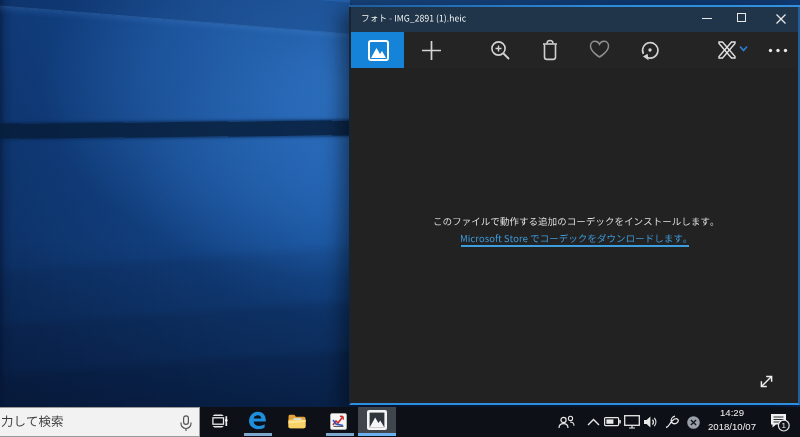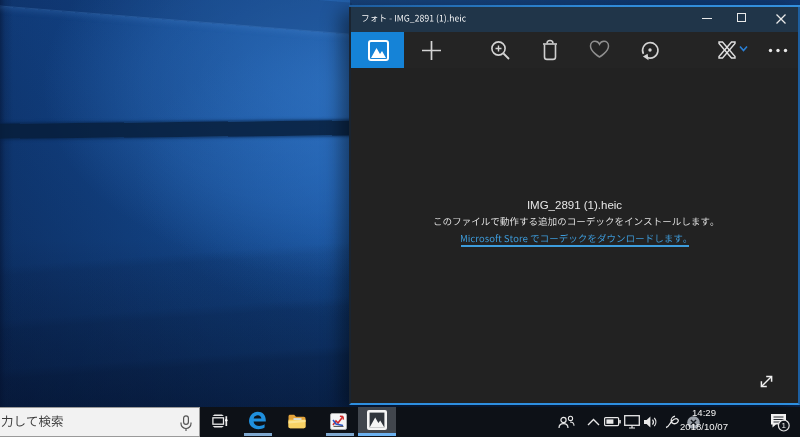--- a/index.html
+++ b/index.html
@@ -93,21 +93,20 @@
         </svg>
 
   <svg class="abs" style="left:417px;top:16px;" width="20" height="5" viewBox="0 0 20 5">
    <circle cx="2.5" cy="2.5" r="1.7" fill="#e8e8e8"></circle>
           <circle cx="10" cy="2.5" r="1.7" fill="#e8e8e8"></circle>
           <circle cx="17.5" cy="2.5" r="1.7" fill="#e8e8e8"></circle>
   </svg>
  </div>
 
  <div class="abs" style="left:0;top:61px;width:447px;height:335px;background:#222222;">
-  <div class="abs" style="left:0;top:131px;width:447px;text-align:center;color:#e6e6e6;font-size:11.5px;">IMG_2891 (1).heic</div>
   <div class="abs" style="left:82px;top:148.4px;">
           <svg width="286.5" height="11.5" viewBox="0 0 286.5 11.5" style="display:block">
             <g transform="translate(0,9.07) scale(0.7640,0.7640)">
               <path d="M2.9 -8.8V-7.8C3.9 -7.7 5.0 -7.6 6.2 -7.6C7.4 -7.6 8.8 -7.7 9.6 -7.8V-8.8C8.7 -8.7 7.4 -8.6 6.2 -8.6C5.0 -8.6 3.8 -8.7 2.9 -8.8ZM3.4 -3.7 2.4 -3.8C2.3 -3.3 2.2 -2.7 2.2 -2.1C2.2 -0.5 3.6 0.3 6.2 0.3C8.0 0.3 9.5 0.1 10.4 -0.1L10.4 -1.2C9.5 -0.9 7.9 -0.7 6.2 -0.7C4.2 -0.7 3.2 -1.4 3.2 -2.3C3.2 -2.8 3.3 -3.2 3.4 -3.7Z M18.4 -8.0C18.3 -6.9 18.1 -5.7 17.8 -4.7C17.1 -2.5 16.4 -1.7 15.9 -1.7C15.3 -1.7 14.6 -2.4 14.6 -4.0C14.6 -5.7 16.1 -7.7 18.4 -8.0ZM19.5 -8.1C21.6 -7.9 22.8 -6.3 22.8 -4.4C22.8 -2.2 21.2 -1.1 19.6 -0.7C19.4 -0.6 19.0 -0.6 18.6 -0.5L19.2 0.4C22.1 0.0 23.9 -1.8 23.9 -4.4C23.9 -6.9 22.0 -9.0 19.1 -9.0C16.0 -9.0 13.6 -6.6 13.6 -3.9C13.6 -1.8 14.7 -0.6 15.8 -0.6C17.0 -0.6 18.0 -1.9 18.7 -4.4C19.1 -5.6 19.3 -6.9 19.5 -8.1Z M35.8 -8.3 35.0 -8.8C34.8 -8.7 34.5 -8.7 34.3 -8.7C33.8 -8.7 28.8 -8.7 28.1 -8.7C27.6 -8.7 27.2 -8.8 26.8 -8.8V-7.7C27.1 -7.7 27.6 -7.8 28.1 -7.8C28.8 -7.8 33.7 -7.8 34.5 -7.8C34.3 -6.6 33.7 -4.8 32.8 -3.7C31.8 -2.3 30.4 -1.3 27.9 -0.7L28.8 0.3C31.1 -0.5 32.6 -1.6 33.7 -3.1C34.7 -4.4 35.3 -6.4 35.6 -7.7C35.6 -7.9 35.7 -8.1 35.8 -8.3Z M48.3 -6.3 47.8 -6.8C47.6 -6.8 47.2 -6.8 47.1 -6.8C46.5 -6.8 41.4 -6.8 40.9 -6.8C40.5 -6.8 40.1 -6.8 39.7 -6.9V-5.8C40.1 -5.9 40.5 -5.9 40.9 -5.9C41.4 -5.9 46.2 -5.9 46.9 -5.9C46.5 -5.2 45.6 -4.2 44.7 -3.6L45.5 -3.1C46.6 -3.8 47.7 -5.4 48.1 -6.0C48.1 -6.1 48.2 -6.2 48.3 -6.3ZM44.1 -5.0H43.0C43.1 -4.8 43.1 -4.5 43.1 -4.3C43.1 -2.7 42.9 -1.3 41.2 -0.1C40.9 0.1 40.6 0.2 40.3 0.3L41.2 1.0C43.8 -0.5 44.1 -2.4 44.1 -5.0Z M51.1 -4.5 51.6 -3.5C53.3 -4.1 55.0 -4.8 56.3 -5.6V-1.0C56.3 -0.5 56.3 0.2 56.3 0.4H57.5C57.4 0.1 57.4 -0.5 57.4 -1.0V-6.2C58.7 -7.1 59.8 -8.0 60.8 -9.0L60.0 -9.8C59.1 -8.8 57.8 -7.7 56.5 -6.9C55.1 -6.0 53.2 -5.1 51.1 -4.5Z M69.0 -0.3 69.7 0.3C69.8 0.2 69.9 0.1 70.1 0.0C71.6 -0.7 73.3 -2.0 74.4 -3.5L73.8 -4.3C72.8 -2.9 71.3 -1.8 70.2 -1.2C70.2 -1.6 70.2 -7.7 70.2 -8.5C70.2 -8.9 70.2 -9.3 70.2 -9.4H69.1C69.1 -9.3 69.1 -8.9 69.1 -8.5C69.1 -7.7 69.1 -1.5 69.1 -1.0C69.1 -0.7 69.1 -0.5 69.0 -0.3ZM63.3 -0.3 64.3 0.3C65.3 -0.6 66.1 -1.8 66.5 -3.1C66.8 -4.4 66.9 -7.1 66.9 -8.4C66.9 -8.8 66.9 -9.2 66.9 -9.3H65.8C65.8 -9.1 65.9 -8.8 65.9 -8.4C65.9 -7.0 65.9 -4.5 65.5 -3.4C65.1 -2.2 64.4 -1.1 63.3 -0.3Z M76.0 -8.2 76.1 -7.1C77.5 -7.4 80.6 -7.7 82.0 -7.9C80.8 -7.2 79.6 -5.6 79.6 -3.7C79.6 -0.9 82.3 0.4 84.6 0.5L85.0 -0.6C82.9 -0.7 80.6 -1.4 80.6 -3.9C80.6 -5.4 81.7 -7.2 83.5 -7.8C84.1 -8.0 85.2 -8.0 86.0 -8.0V-9.0C85.1 -9.0 83.9 -8.9 82.6 -8.8C80.3 -8.6 77.9 -8.4 77.1 -8.3C76.9 -8.3 76.5 -8.2 76.0 -8.2ZM84.2 -6.5 83.5 -6.2C83.9 -5.7 84.2 -5.1 84.5 -4.5L85.2 -4.8C84.9 -5.3 84.4 -6.1 84.2 -6.5ZM85.5 -7.0 84.9 -6.7C85.3 -6.2 85.7 -5.6 86.0 -5.0L86.6 -5.3C86.3 -5.8 85.8 -6.6 85.5 -7.0Z M95.7 -10.3C95.7 -9.4 95.7 -8.5 95.7 -7.6H94.2V-6.7H95.6C95.5 -4.4 95.2 -2.3 94.1 -0.8V-0.9L91.6 -0.6V-1.6H94.1V-2.3H91.6V-3.1H94.0V-6.8H91.6V-7.6H94.3V-8.4H91.6V-9.3C92.5 -9.4 93.4 -9.5 94.0 -9.7L93.6 -10.4C92.3 -10.1 90.0 -9.9 88.2 -9.8C88.2 -9.6 88.3 -9.3 88.4 -9.1C89.1 -9.1 89.9 -9.1 90.7 -9.2V-8.4H88.0V-7.6H90.7V-6.8H88.4V-3.1H90.7V-2.3H88.4V-1.6H90.7V-0.5L88.0 -0.3L88.2 0.6C89.6 0.4 91.5 0.2 93.4 -0.1C93.3 0.1 93.1 0.2 92.9 0.4C93.1 0.5 93.4 0.9 93.6 1.1C95.8 -0.6 96.4 -3.4 96.5 -6.7H98.3C98.2 -2.1 98.0 -0.5 97.7 -0.1C97.6 0.1 97.5 0.1 97.3 0.1C97.1 0.1 96.5 0.1 95.9 0.0C96.0 0.3 96.1 0.7 96.2 0.9C96.8 1.0 97.3 1.0 97.7 0.9C98.1 0.9 98.3 0.8 98.5 0.5C99.0 -0.1 99.1 -1.8 99.2 -7.1C99.2 -7.2 99.2 -7.6 99.2 -7.6H96.6C96.6 -8.5 96.6 -9.4 96.6 -10.3ZM89.2 -4.7H90.7V-3.8H89.2ZM91.6 -4.7H93.2V-3.8H91.6ZM89.2 -6.2H90.7V-5.3H89.2ZM91.6 -6.2H93.2V-5.3H91.6Z M106.6 -10.4C106.0 -8.5 104.9 -6.7 103.8 -5.5C104.0 -5.4 104.4 -5.1 104.5 -4.9C105.2 -5.6 105.8 -6.5 106.3 -7.5H107.2V1.0H108.1V-2.1H111.9V-2.9H108.1V-4.8H111.7V-5.7H108.1V-7.5H112.0V-8.4H106.8C107.0 -9.0 107.3 -9.5 107.5 -10.1ZM103.6 -10.5C102.9 -8.6 101.7 -6.7 100.5 -5.5C100.6 -5.2 100.9 -4.7 101.0 -4.5C101.4 -5.0 101.8 -5.5 102.2 -6.0V1.0H103.2V-7.5C103.7 -8.3 104.1 -9.3 104.5 -10.2Z M119.6 -4.7C119.7 -3.5 119.2 -2.9 118.5 -2.9C117.8 -2.9 117.2 -3.4 117.2 -4.1C117.2 -4.9 117.8 -5.5 118.5 -5.5C119.0 -5.5 119.4 -5.2 119.6 -4.7ZM113.7 -8.2 113.7 -7.2C115.3 -7.3 117.4 -7.4 119.3 -7.4L119.3 -6.2C119.1 -6.2 118.8 -6.3 118.5 -6.3C117.3 -6.3 116.3 -5.4 116.3 -4.1C116.3 -2.8 117.3 -2.0 118.3 -2.0C118.8 -2.0 119.1 -2.1 119.4 -2.4C118.9 -1.2 117.8 -0.5 116.1 -0.2L117.0 0.7C119.9 -0.2 120.7 -2.1 120.7 -3.8C120.7 -4.4 120.5 -4.9 120.3 -5.4L120.3 -7.4H120.4C122.3 -7.4 123.4 -7.4 124.1 -7.4L124.1 -8.3C123.5 -8.3 122.0 -8.3 120.5 -8.3H120.3L120.3 -9.1C120.3 -9.3 120.3 -9.8 120.3 -9.9H119.2C119.2 -9.8 119.3 -9.4 119.3 -9.1L119.3 -8.3C117.4 -8.3 115.1 -8.2 113.7 -8.2Z M132.2 -0.4C131.9 -0.4 131.6 -0.3 131.2 -0.3C130.3 -0.3 129.6 -0.7 129.6 -1.3C129.6 -1.8 130.0 -2.1 130.6 -2.1C131.5 -2.1 132.2 -1.4 132.2 -0.4ZM128.0 -9.2 128.0 -8.2C128.3 -8.2 128.6 -8.2 128.8 -8.2C129.5 -8.3 132.0 -8.4 132.7 -8.4C132.0 -7.9 130.5 -6.6 129.8 -6.0C129.0 -5.4 127.4 -4.0 126.4 -3.2L127.1 -2.4C128.7 -4.0 129.8 -4.9 131.9 -4.9C133.5 -4.9 134.7 -4.0 134.7 -2.8C134.7 -1.8 134.1 -1.0 133.1 -0.7C133.0 -1.8 132.2 -2.9 130.6 -2.9C129.4 -2.9 128.7 -2.1 128.7 -1.2C128.7 -0.2 129.7 0.5 131.4 0.5C134.1 0.5 135.7 -0.8 135.7 -2.8C135.7 -4.5 134.2 -5.7 132.1 -5.7C131.6 -5.7 131.0 -5.7 130.4 -5.5C131.4 -6.3 133.1 -7.7 133.7 -8.2C133.9 -8.4 134.2 -8.5 134.4 -8.7L133.8 -9.4C133.7 -9.4 133.5 -9.3 133.2 -9.3C132.5 -9.3 129.5 -9.2 128.9 -9.2C128.6 -9.2 128.3 -9.2 128.0 -9.2Z M138.2 -9.6C139.1 -9.1 140.0 -8.2 140.4 -7.6L141.1 -8.2C140.7 -8.8 139.8 -9.7 138.9 -10.2ZM140.8 -5.6H138.1V-4.7H139.9V-1.5C139.2 -1.0 138.5 -0.5 137.9 -0.1L138.4 0.9C139.1 0.3 139.8 -0.2 140.3 -0.7C141.2 0.2 142.3 0.7 143.9 0.8C145.3 0.8 147.9 0.8 149.2 0.7C149.3 0.4 149.4 -0.0 149.6 -0.2C148.1 -0.1 145.3 -0.1 143.9 -0.2C142.5 -0.2 141.4 -0.6 140.8 -1.6ZM142.2 -9.2V-1.2H148.7V-4.7H143.1V-5.9H148.2V-9.2H145.2L145.7 -10.4L144.7 -10.5C144.6 -10.2 144.4 -9.6 144.3 -9.2ZM143.1 -8.4H147.2V-6.7H143.1ZM143.1 -3.9H147.8V-2.0H143.1Z M157.2 -9.0V0.8H158.1V-0.1H160.5V0.7H161.4V-9.0ZM158.1 -1.0V-8.0H160.5V-1.0ZM152.4 -10.3 152.4 -8.1H150.7V-7.2H152.4C152.3 -4.1 151.9 -1.3 150.3 0.4C150.6 0.5 150.9 0.8 151.1 1.0C152.8 -0.8 153.2 -3.8 153.3 -7.2H155.2C155.1 -2.4 155.0 -0.7 154.7 -0.3C154.6 -0.2 154.5 -0.1 154.3 -0.1C154.1 -0.1 153.6 -0.1 153.0 -0.2C153.1 0.1 153.2 0.5 153.2 0.8C153.8 0.8 154.4 0.8 154.7 0.8C155.1 0.7 155.3 0.6 155.6 0.3C155.9 -0.3 156.0 -2.1 156.1 -7.7C156.1 -7.8 156.1 -8.1 156.1 -8.1H153.3L153.4 -10.3Z M168.4 -8.0C168.3 -6.9 168.1 -5.7 167.8 -4.7C167.1 -2.5 166.4 -1.7 165.9 -1.7C165.3 -1.7 164.6 -2.4 164.6 -4.0C164.6 -5.7 166.1 -7.7 168.4 -8.0ZM169.5 -8.1C171.6 -7.9 172.8 -6.3 172.8 -4.4C172.8 -2.2 171.2 -1.1 169.7 -0.7C169.4 -0.6 169.0 -0.6 168.6 -0.5L169.2 0.4C172.1 0.0 173.8 -1.8 173.8 -4.4C173.8 -6.9 172.0 -9.0 169.1 -9.0C166.0 -9.0 163.6 -6.6 163.6 -3.9C163.6 -1.8 164.7 -0.6 165.8 -0.6C167.0 -0.6 168.0 -1.9 168.7 -4.4C169.1 -5.6 169.3 -6.9 169.5 -8.1Z M177.0 -1.7V-0.5C177.3 -0.6 177.9 -0.6 178.4 -0.6H184.5L184.5 0.1H185.6C185.6 -0.1 185.6 -0.7 185.6 -1.1V-7.6C185.6 -7.9 185.6 -8.2 185.6 -8.5C185.3 -8.5 185.0 -8.5 184.7 -8.5H178.5C178.1 -8.5 177.6 -8.5 177.2 -8.6V-7.5C177.4 -7.5 178.1 -7.5 178.5 -7.5H184.5V-1.6H178.4C177.8 -1.6 177.3 -1.6 177.0 -1.7Z M188.8 -5.4V-4.2C189.2 -4.2 189.8 -4.2 190.5 -4.2C191.4 -4.2 196.4 -4.2 197.4 -4.2C197.9 -4.2 198.5 -4.2 198.7 -4.2V-5.4C198.4 -5.4 198.0 -5.4 197.4 -5.4C196.4 -5.4 191.4 -5.4 190.5 -5.4C189.8 -5.4 189.2 -5.4 188.8 -5.4Z M202.5 -9.1V-8.1C202.9 -8.1 203.3 -8.1 203.7 -8.1C204.4 -8.1 207.3 -8.1 208.0 -8.1C208.4 -8.1 208.8 -8.1 209.2 -8.1V-9.1C208.8 -9.1 208.4 -9.1 208.0 -9.1C207.3 -9.1 204.4 -9.1 203.7 -9.1C203.3 -9.1 202.9 -9.1 202.5 -9.1ZM209.8 -10.2 209.2 -9.9C209.5 -9.4 209.9 -8.7 210.2 -8.1L210.8 -8.4C210.6 -9.0 210.1 -9.7 209.8 -10.2ZM211.2 -10.7 210.5 -10.4C210.9 -9.9 211.3 -9.2 211.6 -8.7L212.2 -9.0C212.0 -9.4 211.5 -10.2 211.2 -10.7ZM201.1 -6.0V-5.0C201.4 -5.0 201.8 -5.0 202.1 -5.0H205.9C205.8 -3.8 205.7 -2.8 205.2 -1.9C204.7 -1.1 203.8 -0.4 202.8 0.0L203.7 0.7C204.8 0.2 205.7 -0.7 206.2 -1.6C206.7 -2.5 206.9 -3.6 206.9 -5.0H210.3C210.6 -5.0 211.0 -5.0 211.3 -5.0V-6.0C211.0 -6.0 210.6 -5.9 210.3 -5.9C209.7 -5.9 202.9 -5.9 202.1 -5.9C201.8 -5.9 201.4 -6.0 201.1 -6.0Z M218.5 -7.2 217.6 -6.9C217.9 -6.3 218.5 -4.7 218.6 -4.2L219.5 -4.5C219.4 -5.1 218.8 -6.7 218.5 -7.2ZM223.1 -6.5 222.0 -6.8C221.8 -5.2 221.2 -3.7 220.3 -2.6C219.2 -1.3 217.7 -0.3 216.2 0.1L217.0 0.9C218.4 0.4 219.9 -0.6 221.1 -2.0C222.0 -3.2 222.5 -4.5 222.9 -5.9C222.9 -6.0 223.0 -6.2 223.1 -6.5ZM215.6 -6.6 214.7 -6.2C214.9 -5.8 215.6 -4.0 215.8 -3.4L216.8 -3.8C216.5 -4.4 215.9 -6.0 215.6 -6.6Z M231.7 -9.7 230.6 -10.1C230.5 -9.8 230.3 -9.3 230.2 -9.1C229.6 -8.0 228.4 -6.2 226.2 -4.9L227.1 -4.2C228.5 -5.1 229.5 -6.2 230.3 -7.3H234.5C234.2 -6.2 233.5 -4.5 232.5 -3.4C231.4 -2.1 229.8 -0.9 227.5 -0.3L228.4 0.6C230.8 -0.3 232.2 -1.5 233.4 -2.9C234.5 -4.2 235.3 -5.9 235.6 -7.2C235.7 -7.4 235.8 -7.6 235.9 -7.8L235.1 -8.3C234.9 -8.2 234.6 -8.2 234.2 -8.2H230.8L231.2 -8.7C231.3 -9.0 231.5 -9.4 231.7 -9.7Z M248.5 -5.5 248.1 -6.5C247.8 -6.3 247.5 -6.1 247.1 -6.0C246.4 -5.7 245.7 -5.4 244.8 -5.0C244.6 -5.7 244.0 -6.1 243.2 -6.1C242.6 -6.1 241.9 -5.9 241.4 -5.6C241.8 -6.2 242.2 -6.9 242.5 -7.6C243.9 -7.6 245.4 -7.7 246.7 -7.9L246.7 -8.8C245.5 -8.6 244.2 -8.5 242.9 -8.4C243.1 -9.0 243.2 -9.5 243.2 -9.9L242.2 -10.0C242.2 -9.5 242.1 -9.0 241.9 -8.4L241.1 -8.4C240.5 -8.4 239.6 -8.5 239.0 -8.5V-7.6C239.7 -7.6 240.5 -7.5 241.0 -7.5H241.6C241.1 -6.5 240.3 -5.2 238.7 -3.7L239.5 -3.1C240.0 -3.6 240.3 -4.0 240.7 -4.4C241.2 -4.9 242.0 -5.3 242.8 -5.3C243.4 -5.3 243.8 -5.1 244.0 -4.5C242.5 -3.8 241.0 -2.8 241.0 -1.4C241.0 0.2 242.4 0.6 244.2 0.6C245.3 0.6 246.7 0.5 247.7 0.3L247.7 -0.7C246.6 -0.5 245.2 -0.4 244.3 -0.4C243.0 -0.4 242.0 -0.5 242.0 -1.5C242.0 -2.3 242.8 -3.0 244.0 -3.6C244.0 -2.9 244.0 -2.1 243.9 -1.6H244.9L244.9 -4.0C245.8 -4.5 246.7 -4.9 247.4 -5.1C247.8 -5.2 248.2 -5.4 248.5 -5.5Z M251.1 -4.5 251.6 -3.5C253.3 -4.1 255.0 -4.8 256.3 -5.6V-1.0C256.3 -0.5 256.3 0.2 256.3 0.4H257.5C257.4 0.1 257.4 -0.5 257.4 -1.0V-6.2C258.7 -7.1 259.8 -8.0 260.8 -9.0L259.9 -9.8C259.1 -8.8 257.8 -7.7 256.5 -6.9C255.2 -6.0 253.2 -5.1 251.1 -4.5Z M265.3 -9.2 264.6 -8.4C265.6 -7.8 267.1 -6.4 267.7 -5.8L268.5 -6.6C267.8 -7.3 266.2 -8.6 265.3 -9.2ZM264.3 -0.8 264.9 0.2C267.0 -0.2 268.6 -0.9 269.8 -1.7C271.7 -2.9 273.2 -4.6 274.0 -6.2L273.4 -7.2C272.7 -5.7 271.2 -3.8 269.3 -2.6C268.1 -1.9 266.4 -1.1 264.3 -0.8Z M285.0 -8.4 284.4 -8.8C284.2 -8.8 283.8 -8.8 283.4 -8.8C283.0 -8.8 279.1 -8.8 278.6 -8.8C278.2 -8.8 277.5 -8.8 277.3 -8.8V-7.7C277.5 -7.7 278.2 -7.8 278.6 -7.8C279.0 -7.8 283.0 -7.8 283.5 -7.8C283.2 -6.7 282.2 -5.2 281.4 -4.3C280.1 -2.8 278.3 -1.4 276.2 -0.6L277.1 0.3C278.9 -0.6 280.6 -1.9 281.9 -3.4C283.2 -2.2 284.5 -0.8 285.4 0.3L286.2 -0.4C285.4 -1.4 283.9 -3.0 282.6 -4.2C283.5 -5.3 284.3 -6.7 284.7 -7.8C284.8 -8.0 284.9 -8.3 285.0 -8.4Z M291.7 -1.1C291.7 -0.6 291.7 -0.0 291.6 0.4H292.8C292.8 -0.0 292.8 -0.7 292.8 -1.1L292.8 -5.2C294.1 -4.8 296.3 -4.0 297.7 -3.2L298.1 -4.3C296.8 -4.9 294.4 -5.8 292.8 -6.3V-8.4C292.8 -8.8 292.8 -9.3 292.8 -9.7H291.6C291.7 -9.3 291.7 -8.7 291.7 -8.4C291.7 -7.3 291.7 -1.8 291.7 -1.1Z M301.3 -5.4V-4.2C301.7 -4.2 302.3 -4.2 303.0 -4.2C303.9 -4.2 308.9 -4.2 309.9 -4.2C310.4 -4.2 311.0 -4.2 311.2 -4.2V-5.4C310.9 -5.4 310.5 -5.4 309.9 -5.4C308.9 -5.4 303.9 -5.4 303.0 -5.4C302.3 -5.4 301.6 -5.4 301.3 -5.4Z M319.1 -0.3 319.7 0.3C319.8 0.2 319.9 0.1 320.1 0.0C321.6 -0.7 323.3 -2.0 324.4 -3.5L323.8 -4.3C322.9 -2.9 321.3 -1.8 320.2 -1.2C320.2 -1.6 320.2 -7.7 320.2 -8.5C320.2 -8.9 320.2 -9.3 320.2 -9.4H319.1C319.1 -9.3 319.1 -8.9 319.1 -8.5C319.1 -7.7 319.1 -1.5 319.1 -1.0C319.1 -0.7 319.1 -0.5 319.1 -0.3ZM313.3 -0.3 314.3 0.3C315.3 -0.6 316.1 -1.8 316.5 -3.1C316.8 -4.4 316.9 -7.1 316.9 -8.4C316.9 -8.8 316.9 -9.2 316.9 -9.3H315.8C315.8 -9.1 315.9 -8.8 315.9 -8.4C315.9 -7.0 315.9 -4.5 315.5 -3.4C315.1 -2.2 314.4 -1.1 313.3 -0.3Z M329.2 -9.7 328.0 -9.8C328.1 -9.4 328.1 -8.9 328.1 -8.5C328.1 -7.2 328.0 -4.0 328.0 -2.1C328.0 -0.1 329.2 0.6 331.0 0.6C333.8 0.6 335.4 -0.9 336.2 -2.1L335.5 -3.0C334.6 -1.7 333.3 -0.4 331.0 -0.4C329.9 -0.4 329.0 -0.9 329.0 -2.2C329.0 -4.1 329.1 -7.1 329.1 -8.5C329.1 -8.9 329.2 -9.3 329.2 -9.7Z M343.8 -2.2 343.8 -1.4C343.8 -0.5 343.1 -0.3 342.4 -0.3C341.2 -0.3 340.7 -0.7 340.7 -1.3C340.7 -1.9 341.4 -2.4 342.5 -2.4C342.9 -2.4 343.4 -2.3 343.8 -2.2ZM339.8 -5.9 339.8 -5.0C340.7 -4.9 342.1 -4.8 342.9 -4.8H343.7L343.7 -3.1C343.4 -3.2 343.0 -3.2 342.7 -3.2C340.9 -3.2 339.8 -2.4 339.8 -1.3C339.8 -0.1 340.8 0.6 342.6 0.6C344.2 0.6 344.8 -0.3 344.8 -1.2L344.7 -2.0C346.0 -1.5 347.0 -0.7 347.8 -0.1L348.3 -1.0C347.6 -1.5 346.3 -2.5 344.7 -2.9L344.6 -4.8C345.8 -4.9 346.9 -5.0 348.1 -5.1L348.1 -6.1C346.9 -5.9 345.8 -5.8 344.6 -5.7V-5.9V-7.5C345.8 -7.5 347.0 -7.6 347.9 -7.8L348.0 -8.7C346.8 -8.5 345.7 -8.4 344.6 -8.3L344.6 -9.1C344.6 -9.5 344.6 -9.7 344.7 -9.9H343.6C343.6 -9.8 343.6 -9.4 343.6 -9.2V-8.3H343.1C342.2 -8.3 340.7 -8.4 339.9 -8.6L339.9 -7.6C340.7 -7.6 342.2 -7.4 343.1 -7.4H343.6V-5.9V-5.7H343.0C342.1 -5.7 340.7 -5.8 339.8 -5.9Z M357.1 -4.7C357.2 -3.5 356.7 -2.9 356.0 -2.9C355.3 -2.9 354.7 -3.4 354.7 -4.1C354.7 -4.9 355.3 -5.5 356.0 -5.5C356.5 -5.5 356.9 -5.2 357.1 -4.7ZM351.2 -8.2 351.2 -7.2C352.8 -7.3 354.9 -7.4 356.8 -7.4L356.8 -6.2C356.6 -6.2 356.3 -6.3 356.0 -6.3C354.8 -6.3 353.8 -5.4 353.8 -4.1C353.8 -2.8 354.8 -2.0 355.8 -2.0C356.3 -2.0 356.6 -2.1 356.9 -2.4C356.4 -1.2 355.3 -0.5 353.6 -0.2L354.4 0.7C357.4 -0.2 358.2 -2.1 358.2 -3.8C358.2 -4.4 358.1 -4.9 357.8 -5.4L357.8 -7.4H357.9C359.8 -7.4 360.9 -7.4 361.6 -7.4L361.6 -8.3C361.0 -8.3 359.5 -8.3 357.9 -8.3H357.8L357.8 -9.1C357.8 -9.3 357.8 -9.8 357.8 -9.9H356.7C356.7 -9.8 356.8 -9.4 356.8 -9.1L356.8 -8.3C354.9 -8.3 352.6 -8.2 351.2 -8.2Z M364.9 -3.1C363.9 -3.1 363.0 -2.2 363.0 -1.2C363.0 -0.1 363.9 0.8 364.9 0.8C366.0 0.8 366.8 -0.1 366.8 -1.2C366.8 -2.2 366.0 -3.1 364.9 -3.1ZM364.9 0.1C364.2 0.1 363.7 -0.4 363.7 -1.2C363.7 -1.8 364.2 -2.4 364.9 -2.4C365.6 -2.4 366.2 -1.8 366.2 -1.2C366.2 -0.4 365.6 0.1 364.9 0.1Z" fill="#e6e6e6"></path>
             </g>
           </svg>
         </div>
   <div class="abs" style="left:109px;top:165.4px;">
           <svg width="232.4" height="11.5" viewBox="0 0 232.4 11.5" style="display:block">
             <g transform="translate(0,9.07) scale(0.7640,0.7640)">
@@ -208,21 +207,21 @@
 
  <svg class="abs" style="left:664px;top:8px;" width="16" height="14" viewBox="0 0 16 14">
   <path d="M2 12.5 C5 12 5.5 8.5 8 6 C10 4 12.5 3.2 13.8 4.4 C15 5.5 14 7.6 12 8.4 C9.8 9.3 7.6 8.3 7.2 6.2 C6.8 4 8.6 1.8 11 1.2" fill="none" stroke="#e8e8e8" stroke-width="1.3"></path>
  </svg>
 
  <svg class="abs" style="left:686px;top:8px;" width="15" height="15" viewBox="0 0 15 15">
   <circle cx="7.5" cy="7.5" r="6.3" fill="#9aa0a8"></circle>
   <path d="M4.9 4.9 L10.1 10.1 M10.1 4.9 L4.9 10.1" stroke="#15191f" stroke-width="1.4"></path>
  </svg>
 
- <div class="abs" style="left:672px;top:-1px;width:64px;text-align:center;color:#f2f2f2;font-size:9.6px;line-height:13.5px;">14:29<br>2018/10/07</div>
+ <div class="abs" style="left:700px;top:-1px;width:64px;text-align:center;color:#f2f2f2;font-size:9.6px;line-height:13.5px;">14:29<br>2018/10/07</div>
 
  <svg class="abs" style="left:770px;top:5px;" width="20" height="20" viewBox="0 0 20 20">
   <path d="M1 2 H16 V12.5 H6 L2.5 15.5 V12.5 H1 Z" fill="#f0f0f0"></path>
   <path d="M3.5 5 H13.5 M3.5 7.5 H13.5 M3.5 10 H10" stroke="#262b31" stroke-width="1.1"></path>
   <circle cx="13.8" cy="13.6" r="5.4" fill="#10141b" stroke="#e2e2e2" stroke-width="1.2"></circle>
   <text x="13.8" y="16.4" text-anchor="middle" font-size="8" fill="#f0f0f0" font-family="Liberation Sans">1</text>
  </svg>
 </div>
 
 </div>

